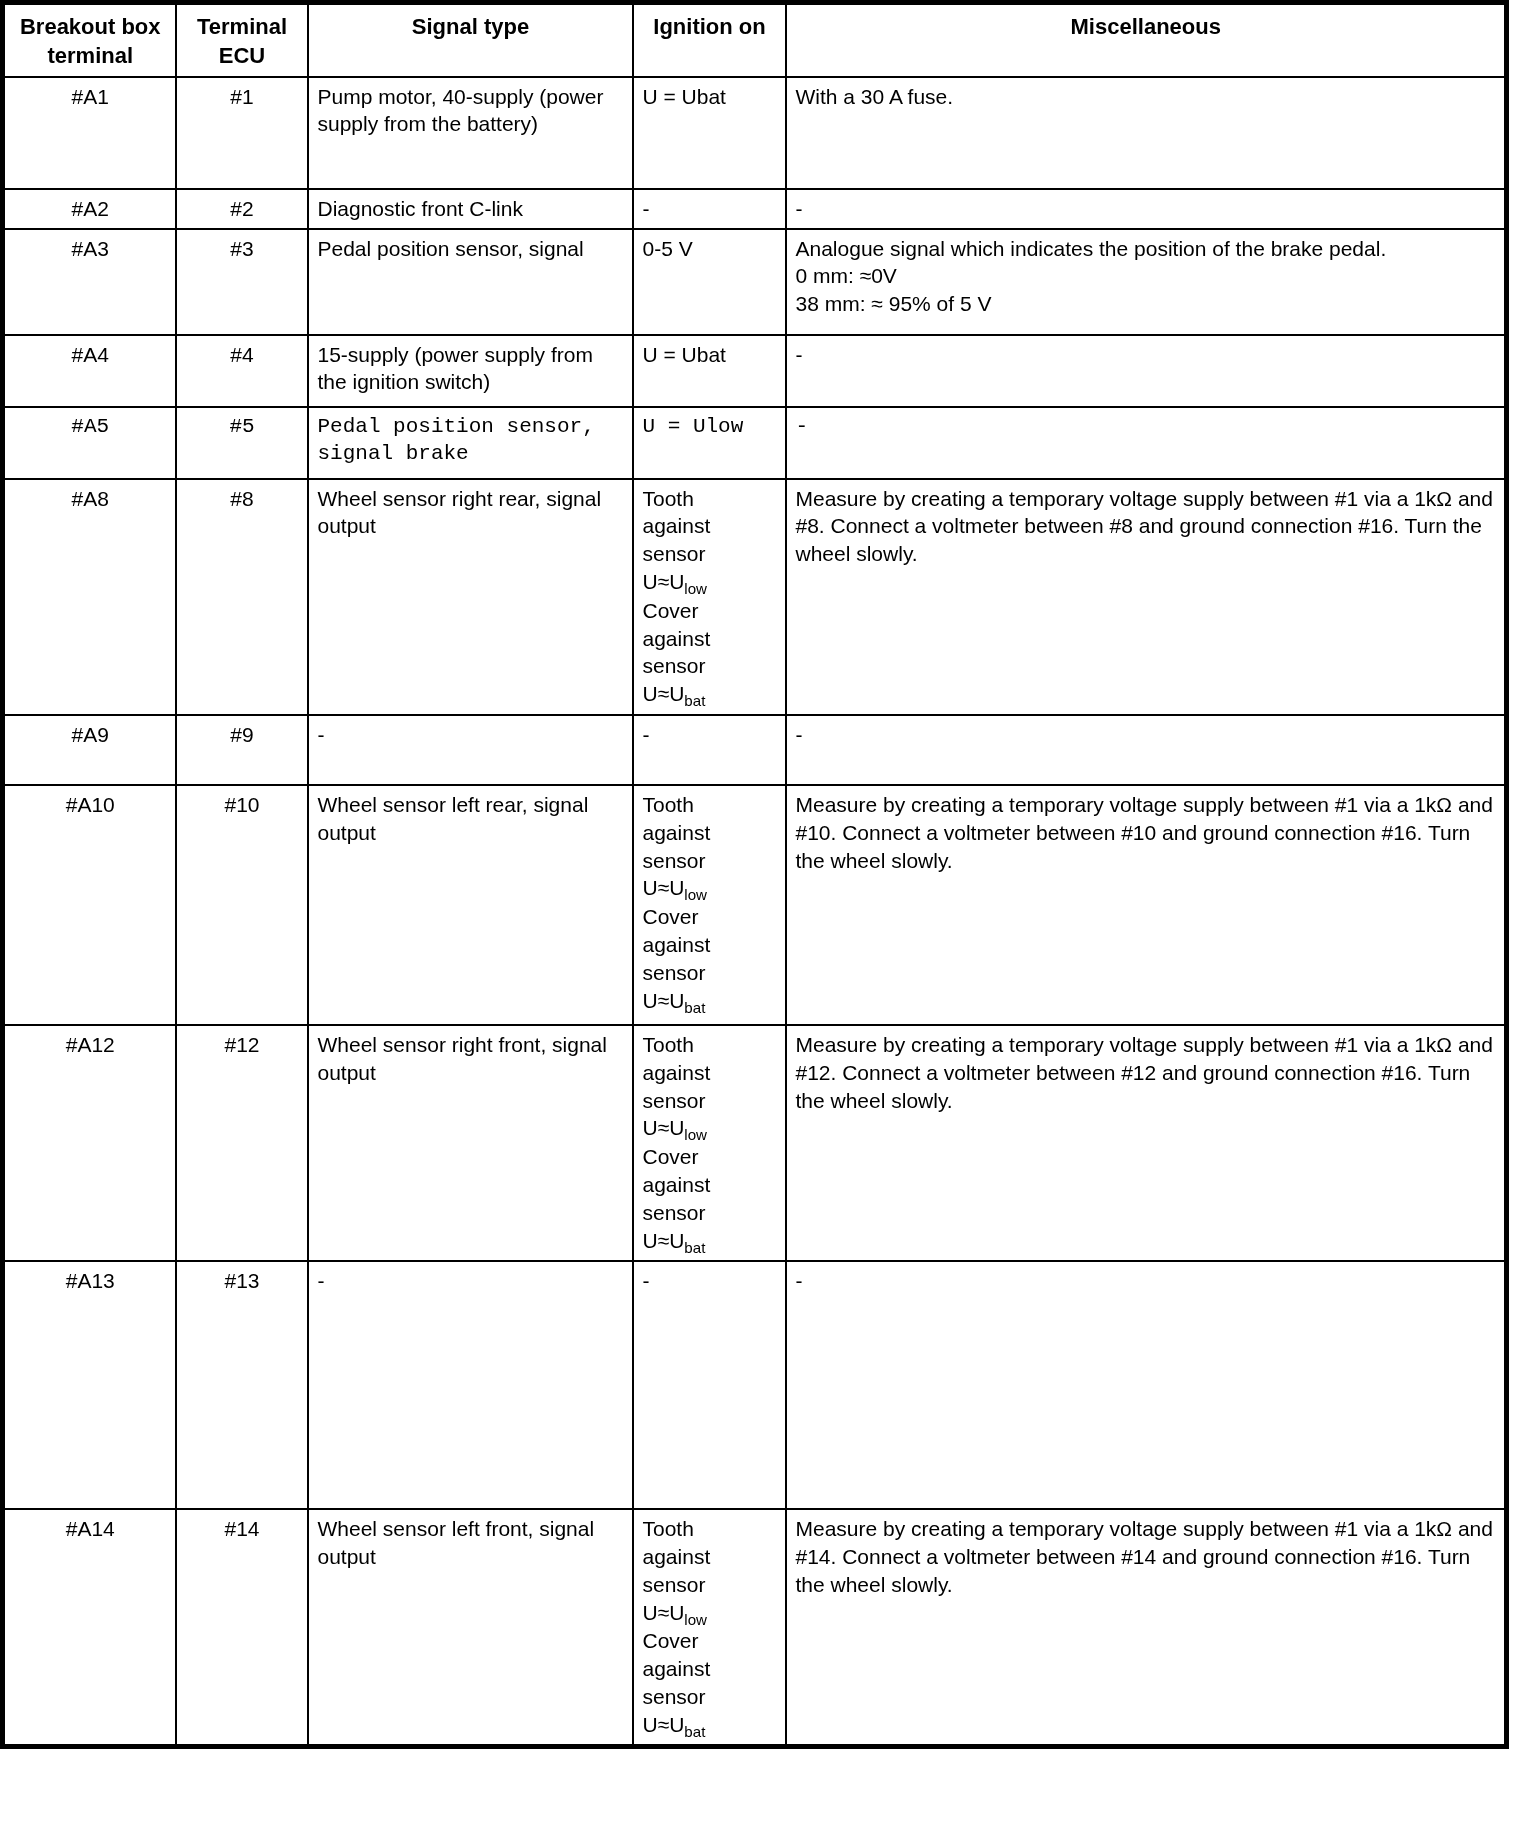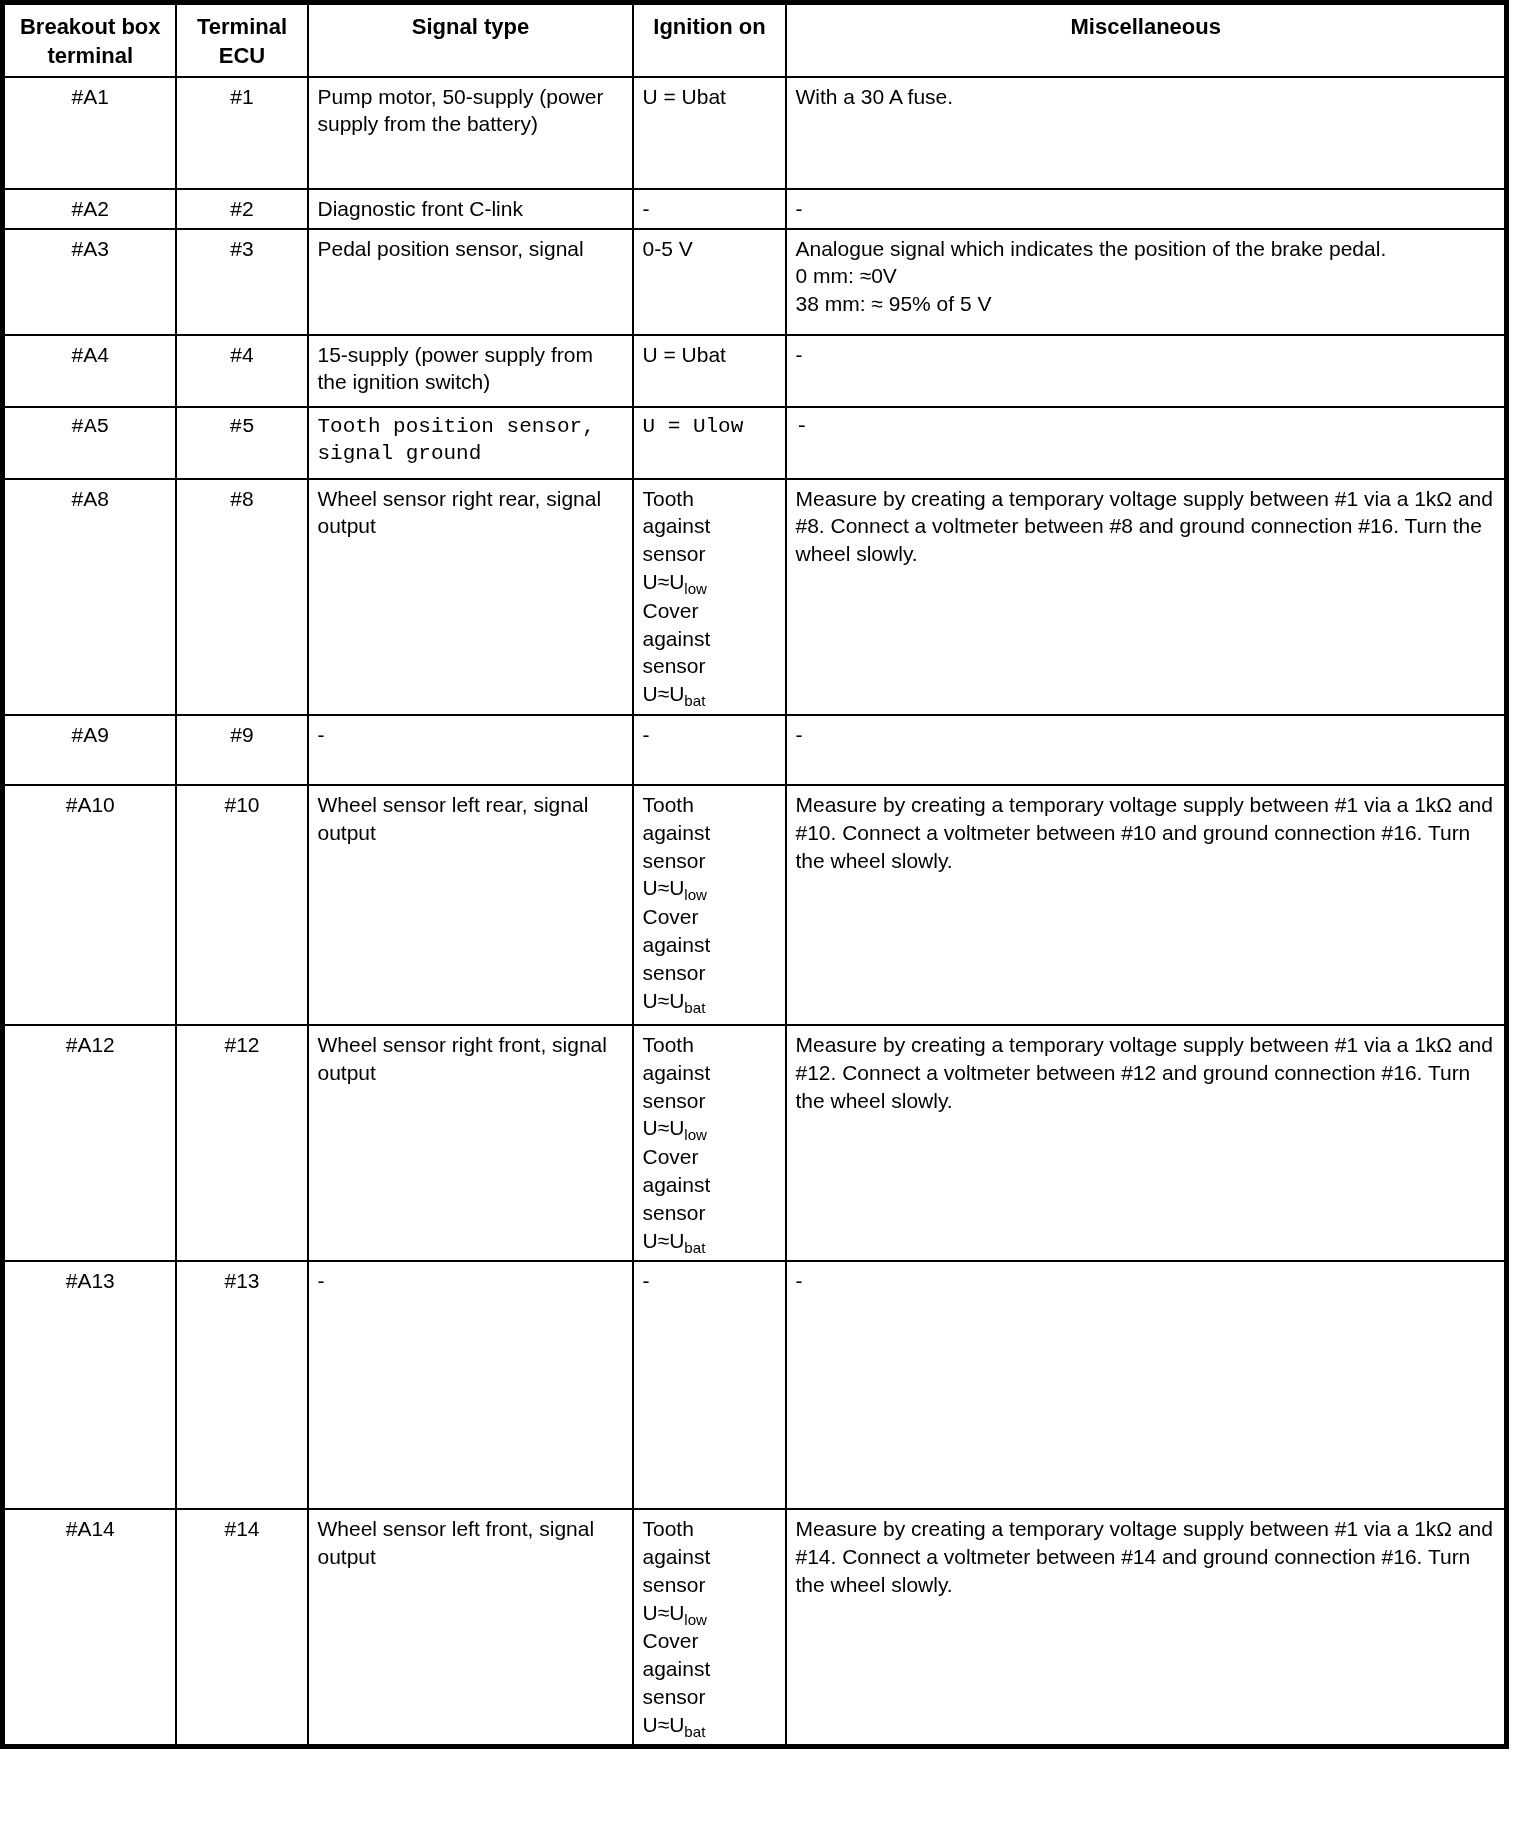--- a/index.html
+++ b/index.html
@@ -82,21 +82,21 @@
         <th>Terminal ECU</th>
         <th>Signal type</th>
         <th>Ignition on</th>
         <th>Miscellaneous</th>
       </tr>
     </thead>
     <tbody id="tbody">
     <tr>
           <td class="c-center">#A1</td>
           <td class="c-center">#1</td>
-          <td>Pump motor, 50-supply (power supply from the battery)</td>
+          <td>Pump motor, 40-supply (power supply from the battery)</td>
           <td>
             <span class="line">U = Ubat</span>
           </td>
           <td>
             <span class="line">With a 30 A fuse.</span>
           </td>
         </tr>
         <tr>
           <td class="c-center">#A2</td>
           <td class="c-center">#2</td>
@@ -128,21 +128,21 @@
           <td>
             <span class="line">U = Ubat</span>
           </td>
           <td>
             <span class="line">-</span>
           </td>
         </tr>
         <tr>
           <td class="c-center">#A5</td>
           <td class="c-center">#5</td>
-          <td>Tooth position sensor, signal ground</td>
+          <td>Pedal position sensor, signal brake</td>
           <td>
             <span class="line">U = Ulow</span>
           </td>
           <td>
             <span class="line">-</span>
           </td>
         </tr>
         <tr>
           <td class="c-center">#A8</td>
           <td class="c-center">#8</td>

